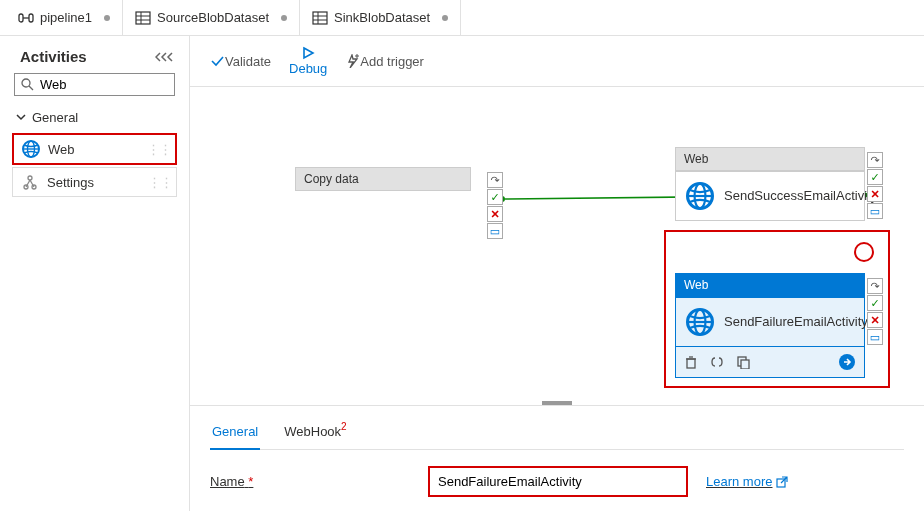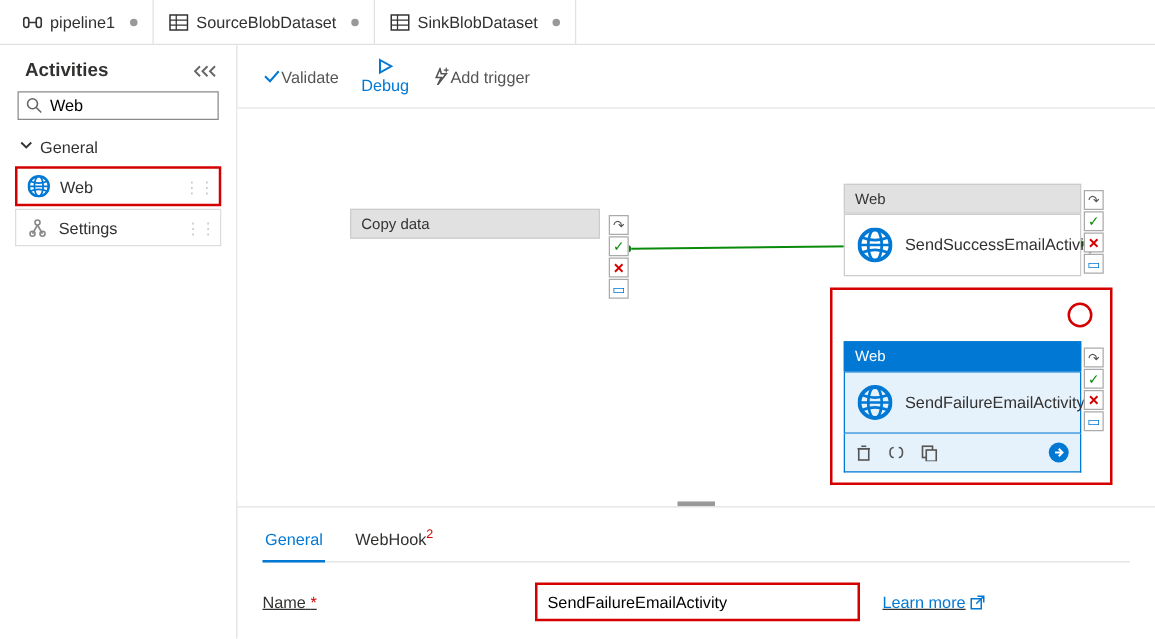--- a/index.html
+++ b/index.html
@@ -209,21 +209,21 @@
     </div>
 
     <div class="canvas">
 
       <svg style="position:absolute; left:300px; top:90px; pointer-events:none;" width="400" height="40">
         <line x1="15" y1="22" x2="380" y2="18" stroke="#0a8a0a" stroke-width="1.6"></line>
         <path d="M380 18 L373 14 L373 22 Z" fill="#0a8a0a"></path>
         <circle cx="12" cy="22" r="3" fill="#0a8a0a"></circle>
       </svg>
 
-      <div class="node" style="left:90px; top:80px; width:200px;">
+      <div class="node" style="left:105px; top:80px; width:176px;">
         <div class="node-header">Copy data</div>
       </div>
       <div class="status-col" style="left:297px; top:85px;">
         <span class="sc-arrow">↷</span>
         <span class="sc-check">✓</span>
         <span class="sc-x">✕</span>
         <span class="sc-sq">▭</span>
       </div>
 
       <div class="node" style="left:485px; top:60px; width:190px;">

